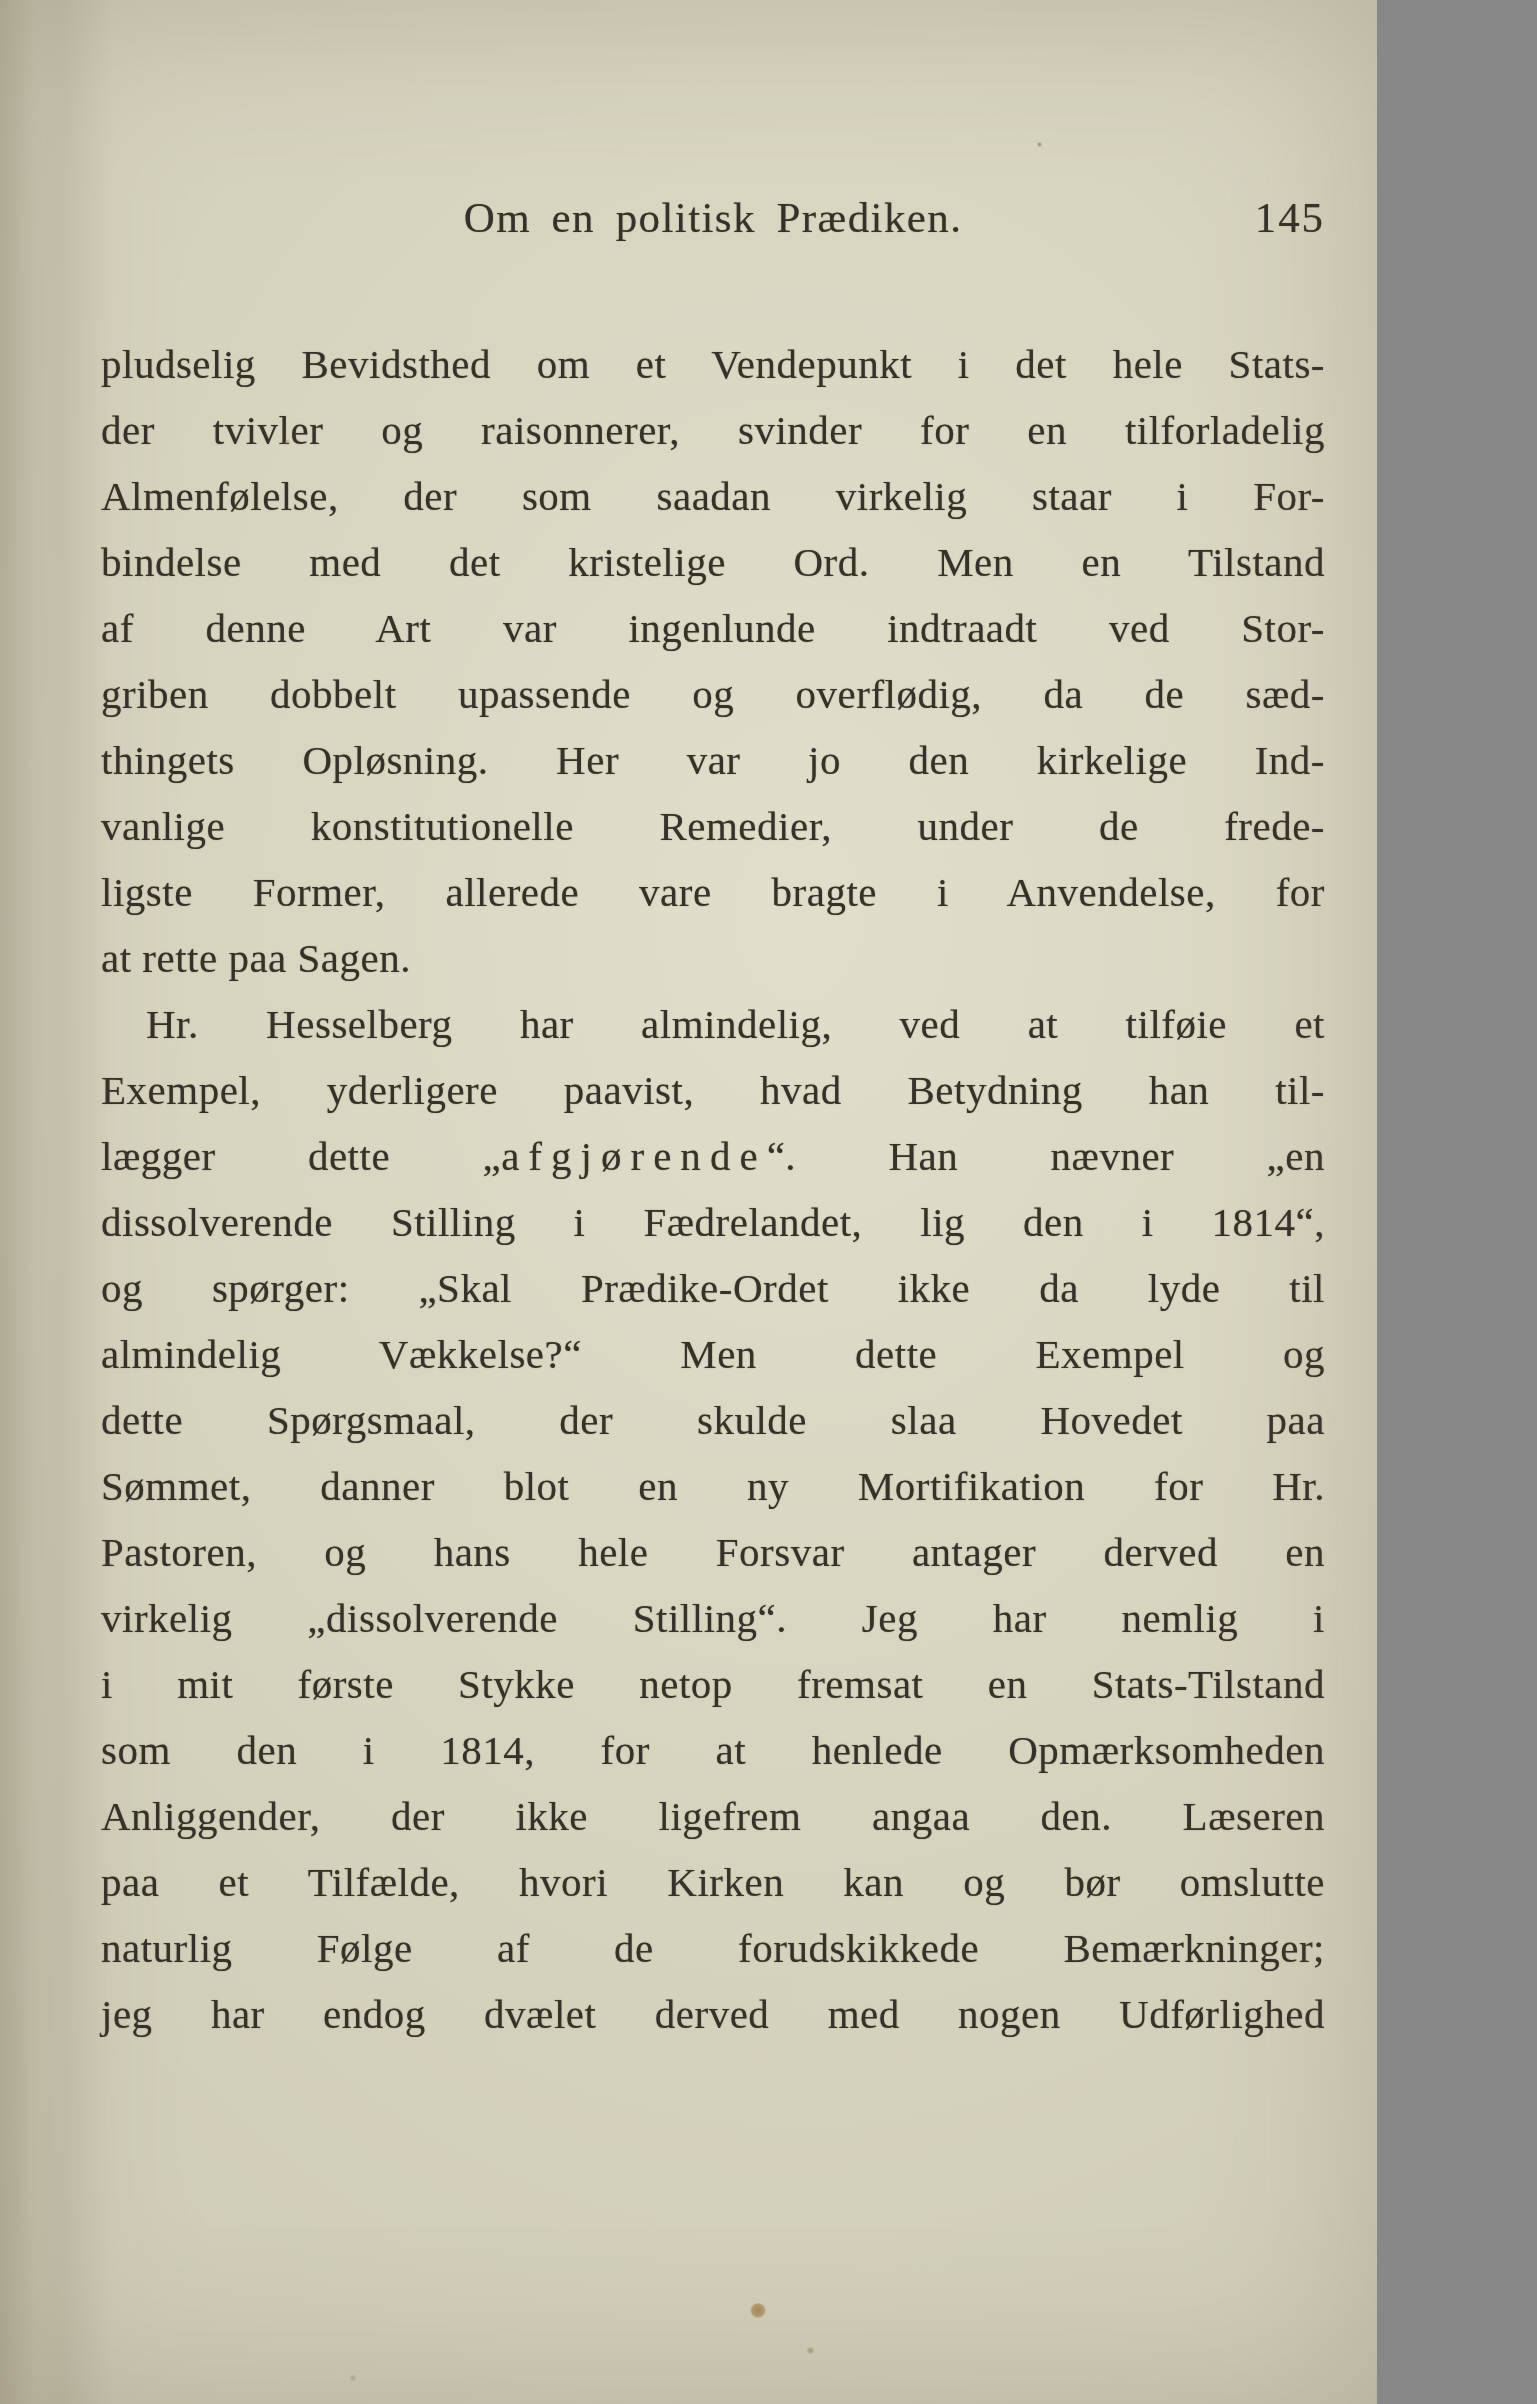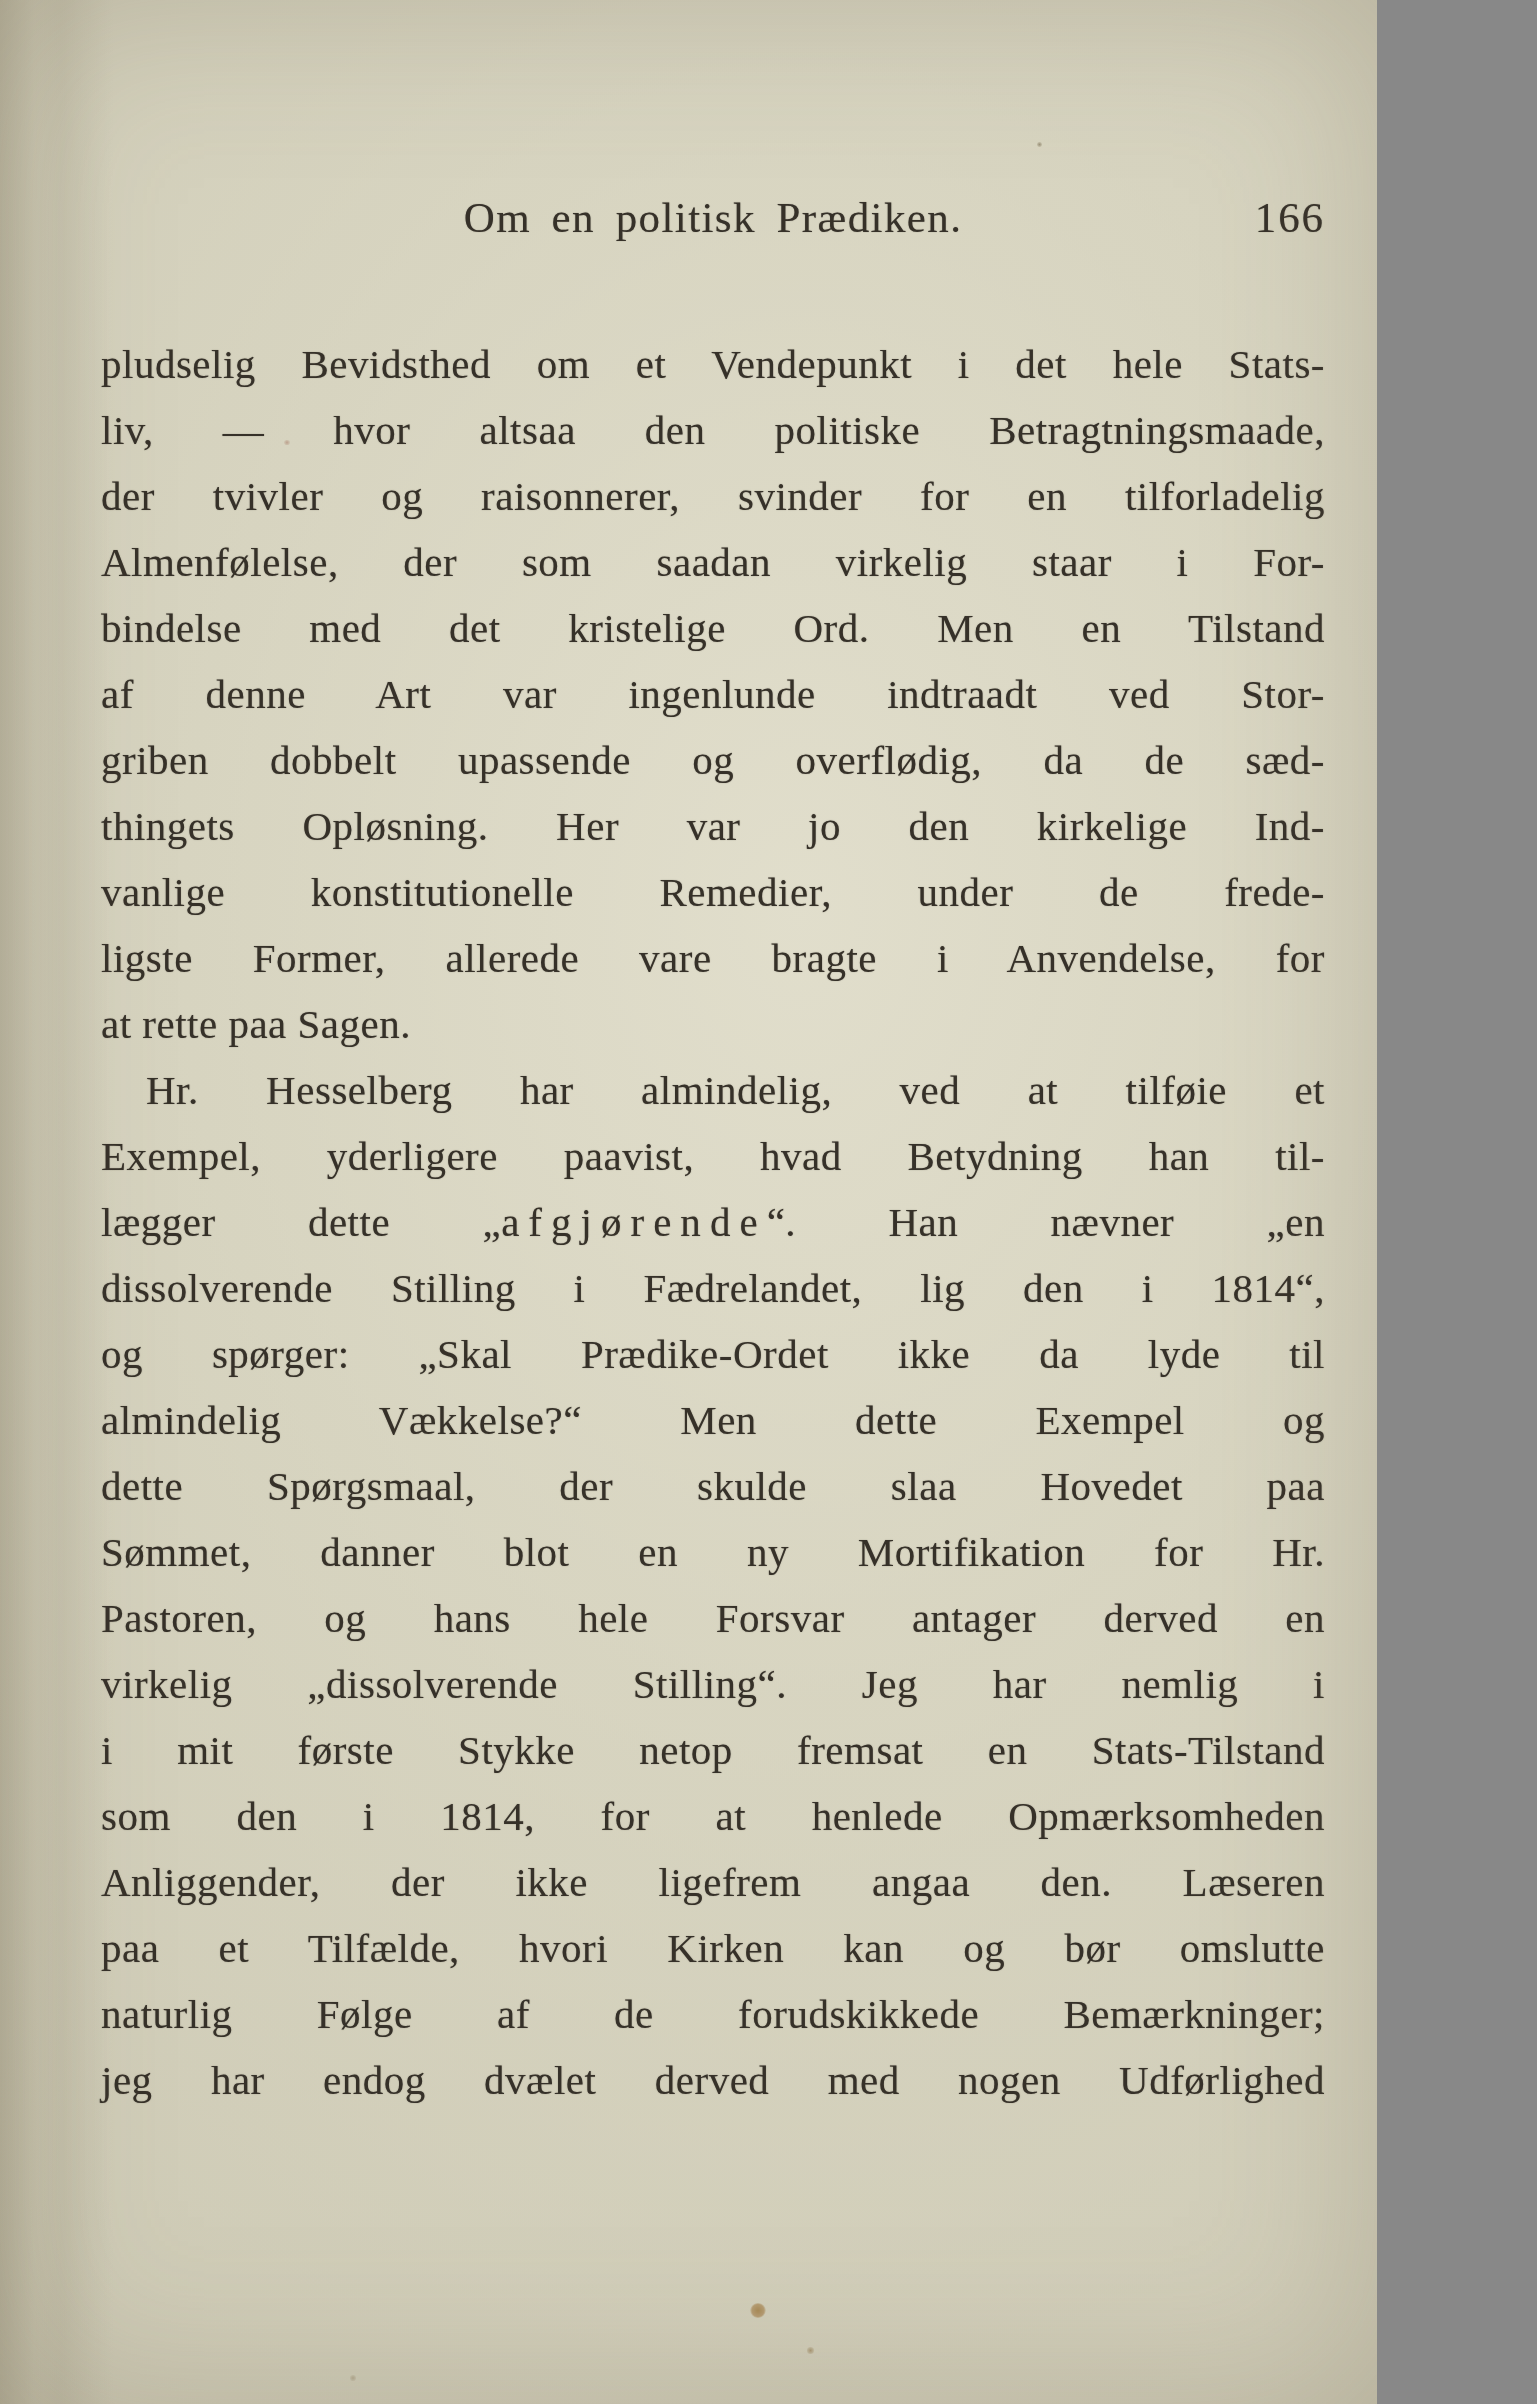--- a/index.html
+++ b/index.html
@@ -102,26 +102,25 @@
              background: radial-gradient(circle, rgba(150,134,104,0.5), rgba(150,134,104,0)); }
 </style>
 </head>
 <body>
 
 <div class="page">
   <div class="crease"></div>
 
   <div class="running-header">
     <span>Om en politisk Prædiken.</span>
-    <span class="page-number">166</span>
+    <span class="page-number">145</span>
   </div>
 
   <div class="body-text">
       <div class="line"><span>pludselig Bevidsthed om et Vendepunkt i det hele Stats-</span></div>
-      <div class="line"><span>liv, — hvor altsaa den politiske Betragtningsmaade,</span></div>
       <div class="line"><span>der tvivler og raisonnerer, svinder for en tilforladelig</span></div>
       <div class="line"><span>Almenfølelse, der som saadan virkelig staar i For-</span></div>
       <div class="line"><span>bindelse med det kristelige Ord. Men en Tilstand</span></div>
       <div class="line"><span>af denne Art var ingenlunde indtraadt ved Stor-</span></div>
       <div class="line"><span>griben dobbelt upassende og overflødig, da de sæd-</span></div>
       <div class="line"><span>thingets Opløsning. Her var jo den kirkelige Ind-</span></div>
       <div class="line"><span>vanlige konstitutionelle Remedier, under de frede-</span></div>
       <div class="line"><span>ligste Former, allerede vare bragte i Anvendelse, for</span></div>
       <div class="line no-just"><span>at rette paa Sagen.</span></div>
       <div class="line indent"><span>Hr. Hesselberg har almindelig, ved at tilføie et</span></div>

